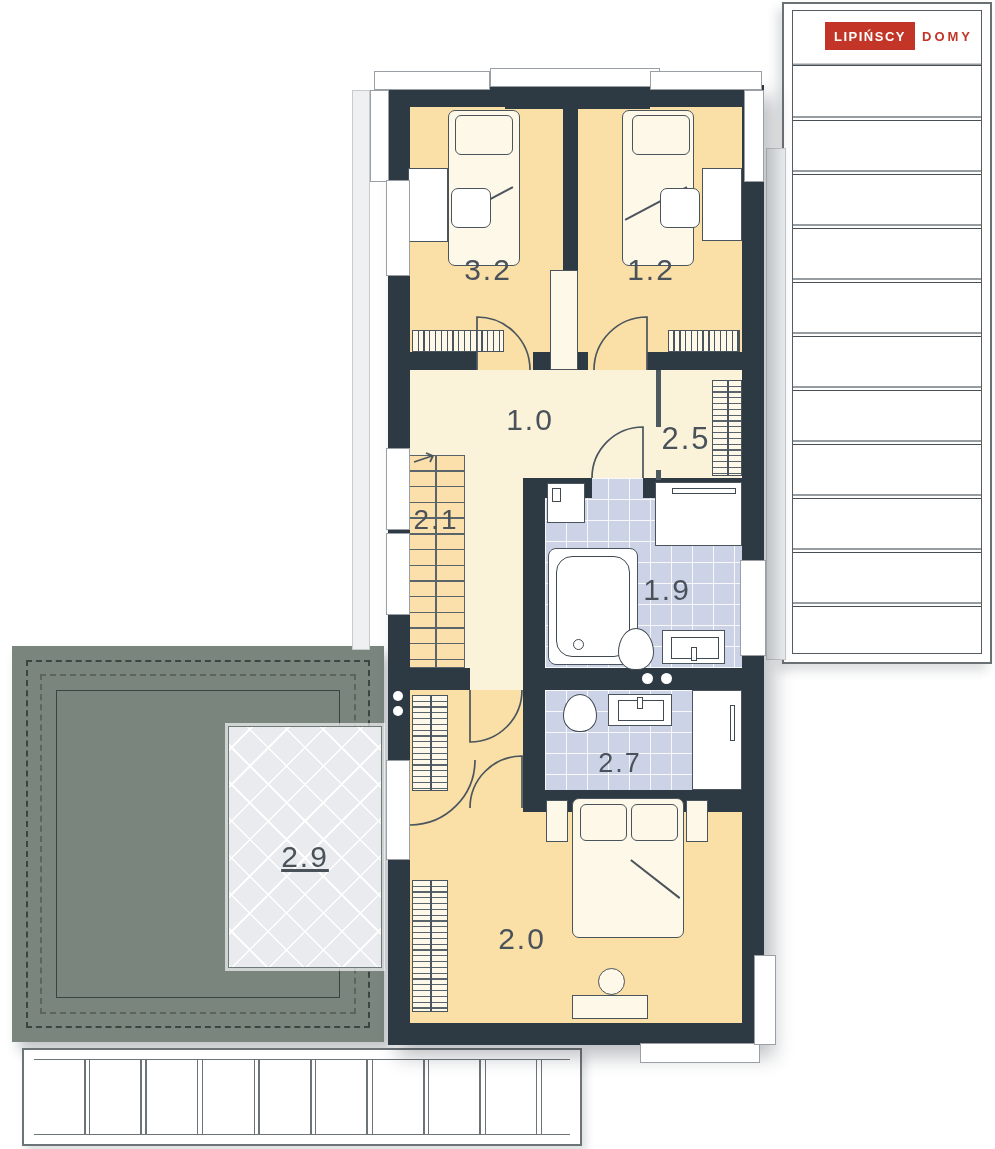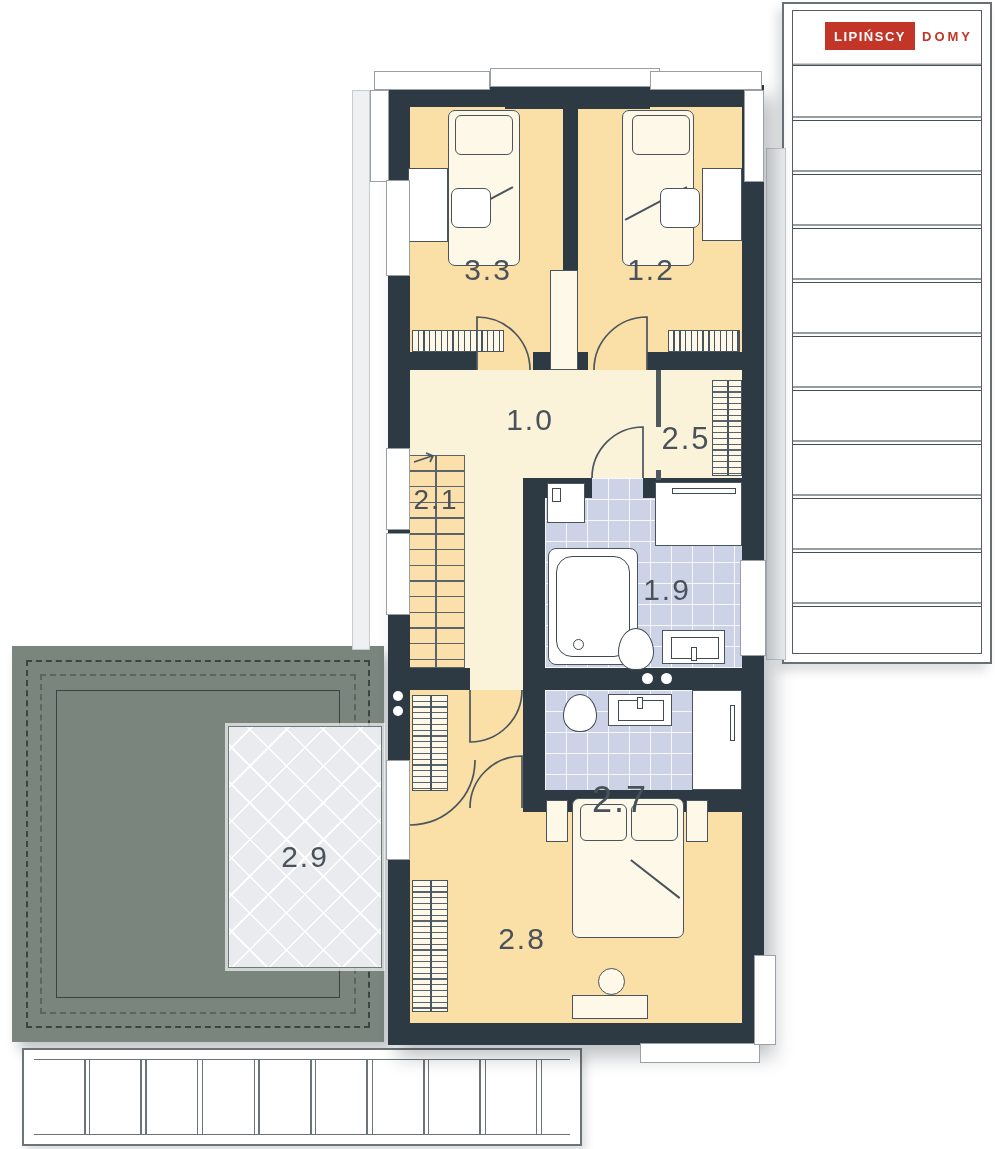--- a/index.html
+++ b/index.html
@@ -78,21 +78,21 @@
 </head>
 <body>
 
 <div id="stage">
 
   <div id="terrace" class="abs">
     <div class="tr-dash1"></div>
     <div class="tr-dash2"></div>
     <div class="tr-solid"></div>
     <div id="terrace-glass">
-      <span class="room-label" style="left:50%;top:54%;">2.9</span>
+      <span class="room-label" style="left:50%;top:54%;text-decoration:underline;">2.9</span>
     </div>
   </div>
 
   <div id="railing" class="abs">
     <div id="railing-in"></div>
   </div>
 
   <div id="roof-panel" class="abs">
     <div id="roof-inner">
       <div id="roof-logo-band">
@@ -220,23 +220,23 @@
     <svg id="doors" viewBox="0 0 420 1000" fill="none" stroke="#4a555e" stroke-width="1.7">
       <path d="M107 302 L107 249 A53 53 0 0 1 160 302"></path>
       <path d="M277 302 L277 249 A53 53 0 0 0 224 302"></path>
       <path d="M273 410 L273 359 A51 51 0 0 0 222 410"></path>
       <path d="M100 622 L100 674 A52 52 0 0 0 152 622"></path>
       <path d="M152 740 L152 688 A52 52 0 0 0 100 740"></path>
       <path d="M40 757 A65 65 0 0 0 105 692"></path>
       <path d="M44 394 L62 388 M56 385 L63 388 L60 394"></path>
     </svg>
 
-    <span class="room-label" style="left:66px;top:432px;font-size:28px;">2.1</span>
+    <span class="room-label" style="left:66px;top:452px;font-size:28px;">2.1</span>
     <span class="room-label" style="left:160px;top:352px;">1.0</span>
-    <span class="room-label" style="left:118px;top:202px;">3.3</span>
+    <span class="room-label" style="left:118px;top:202px;">3.2</span>
     <span class="room-label" style="left:281px;top:202px;">1.2</span>
     <span class="room-label" style="left:316px;top:371px;font-size:31px;">2.5</span>
     <span class="room-label" style="left:297px;top:522px;">1.9</span>
-    <span class="room-label" style="left:250px;top:732px;font-size:36px;">2.7</span>
-    <span class="room-label" style="left:152px;top:871px;">2.8</span>
+    <span class="room-label" style="left:250px;top:695px;font-size:27px;">2.7</span>
+    <span class="room-label" style="left:152px;top:871px;">2.0</span>
   </div>
 
 </div>
 
 </body></html>

